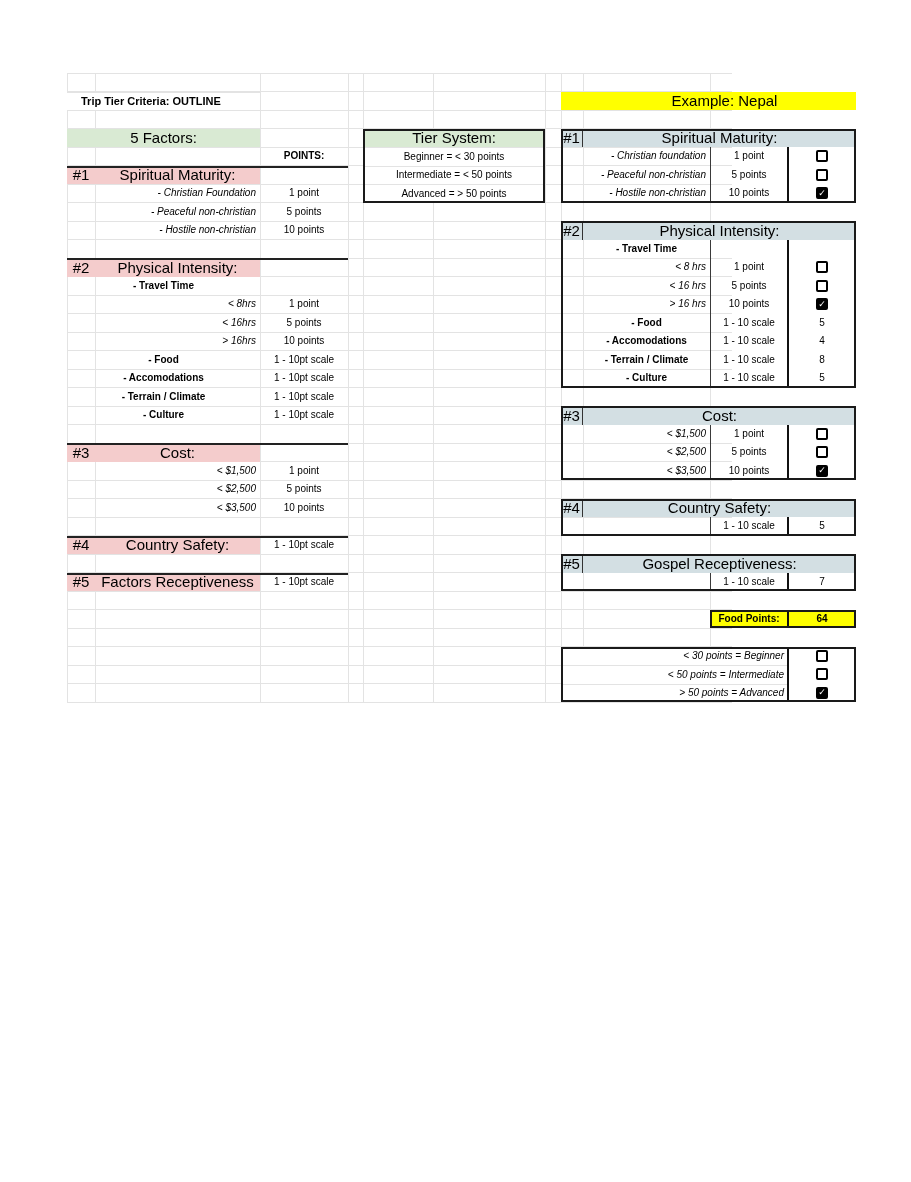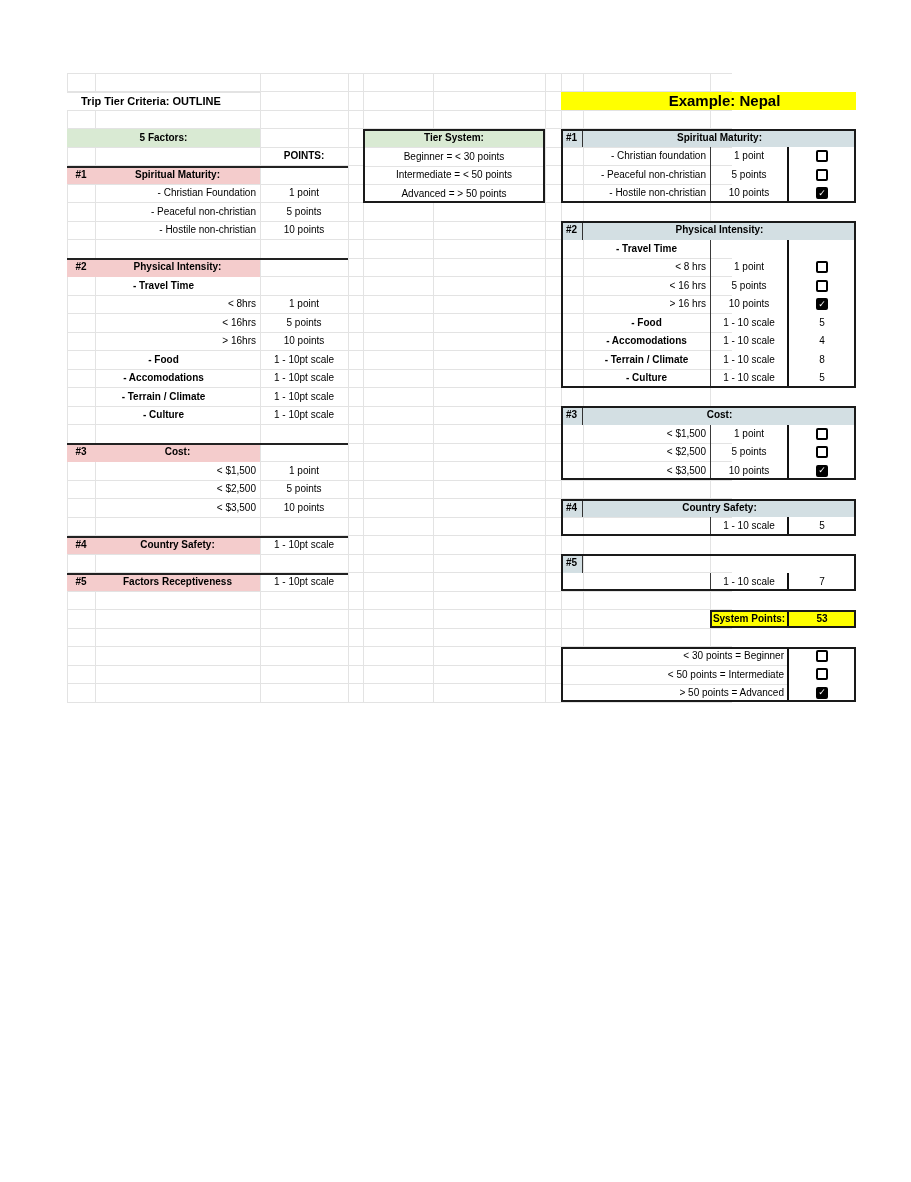--- a/index.html
+++ b/index.html
@@ -23,35 +23,35 @@
         transparent 367px 478px,#e3e3e3 478px 479px,
         transparent 479px 494px,#e3e3e3 494px 495px,
         transparent 495px 516px,#e3e3e3 516px 517px,
         transparent 517px 643px,#e3e3e3 643px 644px,
         transparent 644px 721px,#e3e3e3 721px 722px,
         transparent 722px 788px,#e3e3e3 788px 789px);
     border-bottom:1px solid #e3e3e3;
   }
   .c{display:flex;align-items:center;font-size:10px;line-height:1;z-index:1;white-space:nowrap;overflow:visible;}
   .ctr{justify-content:center;text-align:center;}
-  .rt{justify-content:flex-end;padding-right:4px;}
+  .rt{justify-content:flex-end;padding-right:4px;font-style:italic;}
   .lf{justify-content:flex-start;}
   .b{font-weight:bold;}
-  .h{font-weight:bold;font-size:10px;}
+  .h{font-weight:normal;font-size:15px;}
   .bg-g{background:#d9ead3;}
   .bg-p{background:#f4cccc;}
   .bg-b{background:#d3dfe3;}
   .bg-y{background:#ffff00;}
   .bg-w{background:#ffffff;border-top:1px solid #e3e3e3;}
   .hline{border-top:2px solid #222;z-index:3;pointer-events:none;}
   .box{border:2px solid #1a1a1a;z-index:3;pointer-events:none;}
   .vthin{border-left:1px solid #3a3a3a;z-index:2;width:0;justify-self:start;pointer-events:none;}
   .vthick{border-left:2px solid #111;z-index:2;width:0;justify-self:start;margin-left:-1px;pointer-events:none;}
   .numcell{border-right:1px solid #333;}
-  .banner{font-weight:bold;font-size:15px;padding-left:32px;}
+  .banner{font-weight:normal;font-size:15px;padding-left:32px;}
   .subtitle{font-weight:bold;font-size:9px;}
   .cb{width:12px;height:12px;border:2px solid #000;border-radius:2px;background:#fff;
       display:flex;align-items:center;justify-content:center;box-sizing:border-box;}
   .cb.on{background:#000;}
   .cb.on::after{content:"\2713";color:#fff;font-size:9px;font-weight:bold;line-height:1;}
 </style>
 </head>
 <body>
 
 <div id="sheet">
@@ -196,28 +196,29 @@
   <div class="box" style="grid-area:24/8/26/12"></div>
   <div class="c ctr h bg-b numcell" style="grid-area:24/8/25/9">#4</div>
   <div class="c ctr h bg-b" style="grid-area:24/9/25/12">Country Safety:</div>
   <div class="c ctr" style="grid-area:25/10/26/11">1 - 10 scale</div>
   <div class="c ctr" style="grid-area:25/11/26/12">5</div>
   <div class="vthin" style="grid-area:25/10/26/10"></div>
   <div class="vthick" style="grid-area:25/11/26/11"></div>
 
   <div class="box" style="grid-area:27/8/29/12"></div>
   <div class="c ctr h bg-b numcell" style="grid-area:27/8/28/9">#5</div>
+  <div class="c ctr h bg-b" style="grid-area:27/9/28/12">Gospel Receptiveness:</div>
   <div class="c ctr" style="grid-area:28/10/29/11">1 - 10 scale</div>
   <div class="c ctr" style="grid-area:28/11/29/12">7</div>
   <div class="vthin" style="grid-area:28/10/29/10"></div>
   <div class="vthick" style="grid-area:28/11/29/11"></div>
 
   <div class="box" style="grid-area:30/10/31/12"></div>
-  <div class="c ctr b bg-y" style="grid-area:30/10/31/11">System Points:</div>
-  <div class="c ctr b bg-y" style="grid-area:30/11/31/12">53</div>
+  <div class="c ctr b bg-y" style="grid-area:30/10/31/11">Food Points:</div>
+  <div class="c ctr b bg-y" style="grid-area:30/11/31/12">64</div>
   <div class="vthick" style="grid-area:30/11/31/11"></div>
 
   <div class="box" style="grid-area:32/8/35/12"></div>
   <div class="c rt bg-w" style="grid-area:32/8/33/11">&lt; 30 points = Beginner</div>
   <div class="c ctr" style="grid-area:32/11/33/12">
       <span class="cb"></span>
     </div>
   <div class="c rt bg-w" style="grid-area:33/8/34/11">&lt; 50 points = Intermediate</div>
   <div class="c ctr" style="grid-area:33/11/34/12">
       <span class="cb"></span>

